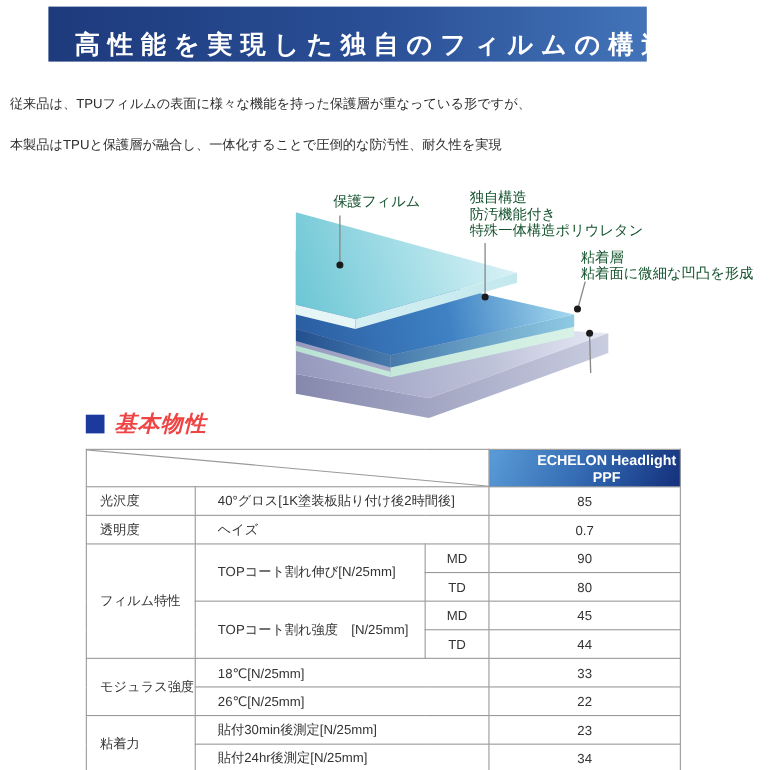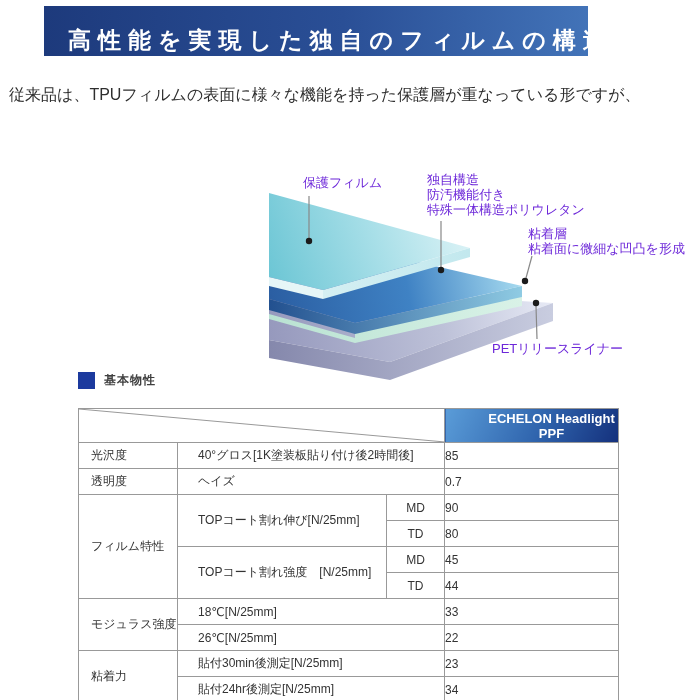--- a/index.html
+++ b/index.html
@@ -14,64 +14,65 @@
     background:linear-gradient(90deg,#1d3a7c 0%,#2a4f96 55%,#4273b8 100%);
     display:flex;align-items:flex-end;margin-left:36px;
   }
   .banner-title{
     font-family:"Liberation Serif","DejaVu Serif",serif;
     color:#ffffff;font-size:23px;font-weight:600;letter-spacing:7px;
     padding-left:24px;white-space:nowrap;
   }
   
   .intro{position:absolute;left:9px;top:76px;width:684px;}
-  .intro-line{font-size:16px;line-height:37px;color:#2e2e2e;white-space:nowrap;}
+  .intro-line{font-size:12px;line-height:37px;color:#2e2e2e;white-space:nowrap;}
   
   .diagram{position:absolute;left:0;top:165px;width:700px;height:205px;}
   .diagram svg{position:absolute;left:240px;top:3px;}
-  .dg-label{position:absolute;font-size:13px;line-height:15px;color:#6d28d9;white-space:nowrap;}
+  .dg-label{position:absolute;font-size:13px;line-height:15px;color:#14532d;white-space:nowrap;}
   .lbl-protective{left:303px;top:10px;}
   .lbl-unique{left:427px;top:7px;}
   .lbl-adhesive{left:528px;top:61px;}
   .lbl-pet{left:492px;top:176px;}
   
   .section-head{position:absolute;left:78px;top:372px;display:flex;align-items:center;}
   .section-marker{width:17px;height:17px;background:#1c3a9e;margin-right:9px;}
-  .section-title{font-size:12px;font-weight:700;color:#404040;letter-spacing:1px;}
+  .section-title{font-size:20px;font-weight:700;color:#ef4444;letter-spacing:1px;font-style:italic;}
   
   .spec-table{
     position:absolute;left:78px;top:408px;width:540px;
     border-collapse:collapse;table-layout:fixed;font-size:12px;color:#333;
     background:#fff;
   }
   .spec-table td{
     border:1px solid #999;height:25px;padding:0;vertical-align:middle;
     background:#fff;
   }
   .spec-table tr.hdr td{height:33px;}
   td.cat{padding-left:12px;text-align:left;}
   td.test{padding-left:20px;text-align:left;}
   td.dir{text-align:center;}
-  td.val{text-align:left;}
+  td.val{text-align:center;}
   td.diag{position:relative;padding:0;}
   td.diag svg{display:block;position:absolute;left:0;top:0;}
   td.product{
     background:linear-gradient(115deg,#5a9cd8 0%,#2f64ad 55%,#14307c 100%);
     color:#ffffff;font-weight:700;font-size:13px;text-align:center;padding-left:40px;
   }
 </style>
 </head>
 <body>
 
 <div class="banner">
   <div class="banner-title">高性能を実現した独自のフィルムの構造</div>
 </div>
 
 <div class="intro">
   <div class="intro-line">従来品は、TPUフィルムの表面に様々な機能を持った保護層が重なっている形ですが、</div>
+  <div class="intro-line">本製品はTPUと保護層が融合し、一体化することで圧倒的な防汚性、耐久性を実現</div>
 </div>
 
 <div class="diagram">
   <svg width="450" height="212" viewBox="0 0 450 212">
     <defs>
       <linearGradient id="gradCyan" gradientUnits="userSpaceOnUse" x1="29" y1="122" x2="250" y2="45">
         <stop offset="0" stop-color="#6ac5d4"></stop>
         <stop offset="0.5" stop-color="#a8dfe8"></stop>
         <stop offset="1" stop-color="#eaf8fa"></stop>
       </linearGradient>
@@ -140,21 +141,20 @@
   <div class="dg-label lbl-protective">保護フィルム</div>
   <div class="dg-label lbl-unique">
     <div>独自構造</div>
     <div>防汚機能付き</div>
     <div>特殊一体構造ポリウレタン</div>
   </div>
   <div class="dg-label lbl-adhesive">
     <div>粘着層</div>
     <div>粘着面に微細な凹凸を形成</div>
   </div>
-  <div class="dg-label lbl-pet">PETリリースライナー</div>
 </div>
 
 <div class="section-head">
   <div class="section-marker"></div>
   <div class="section-title">基本物性</div>
 </div>
 
 <table class="spec-table">
   <colgroup>
     <col style="width:99px">

